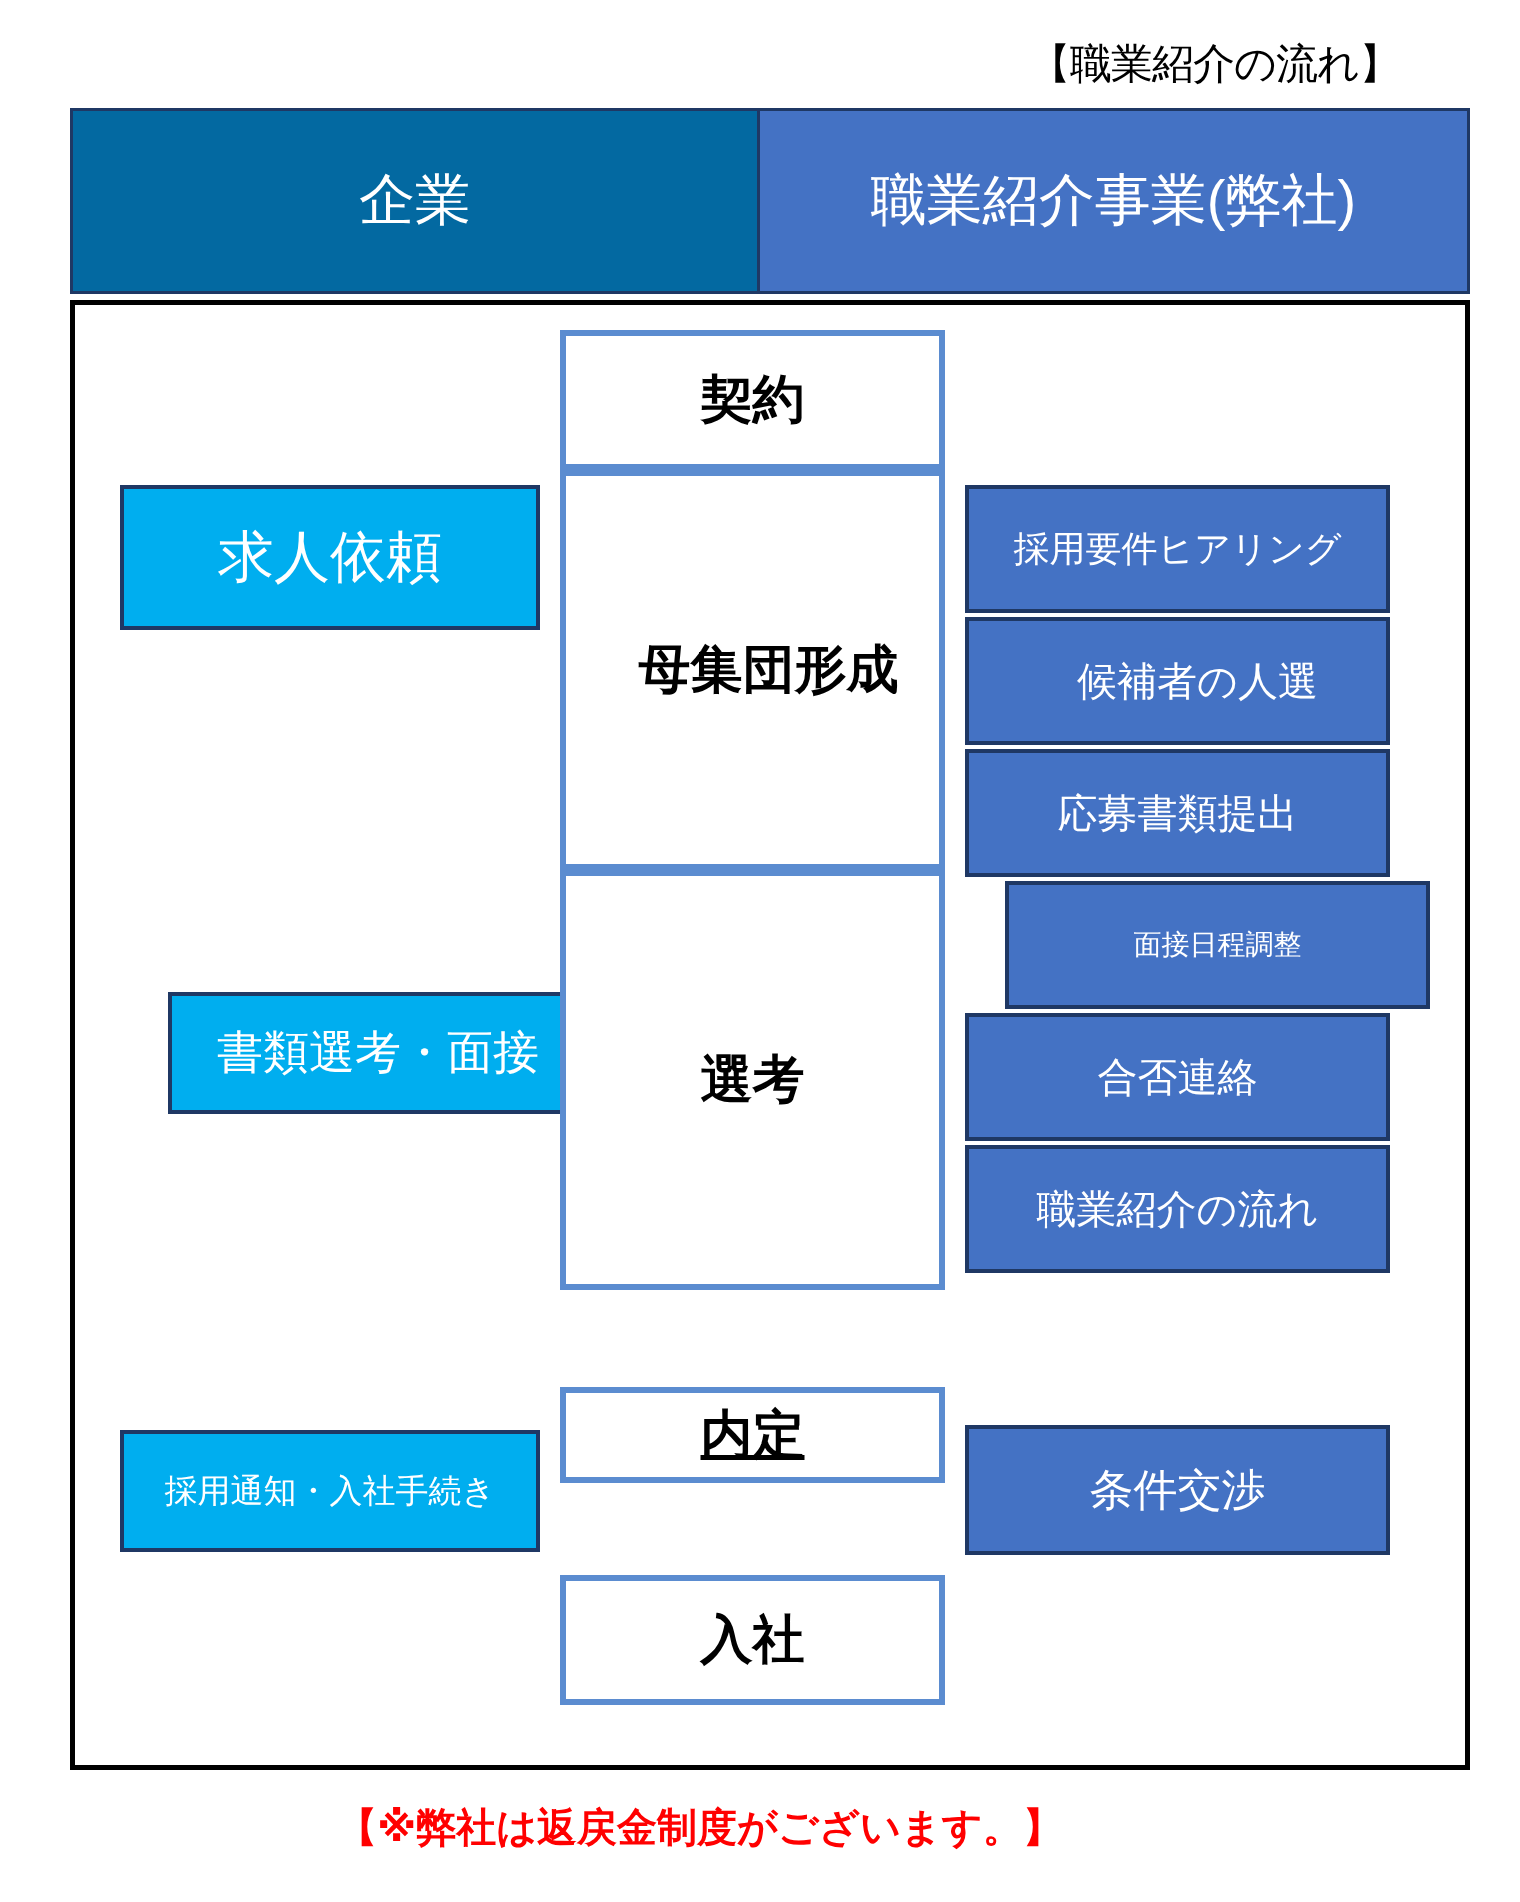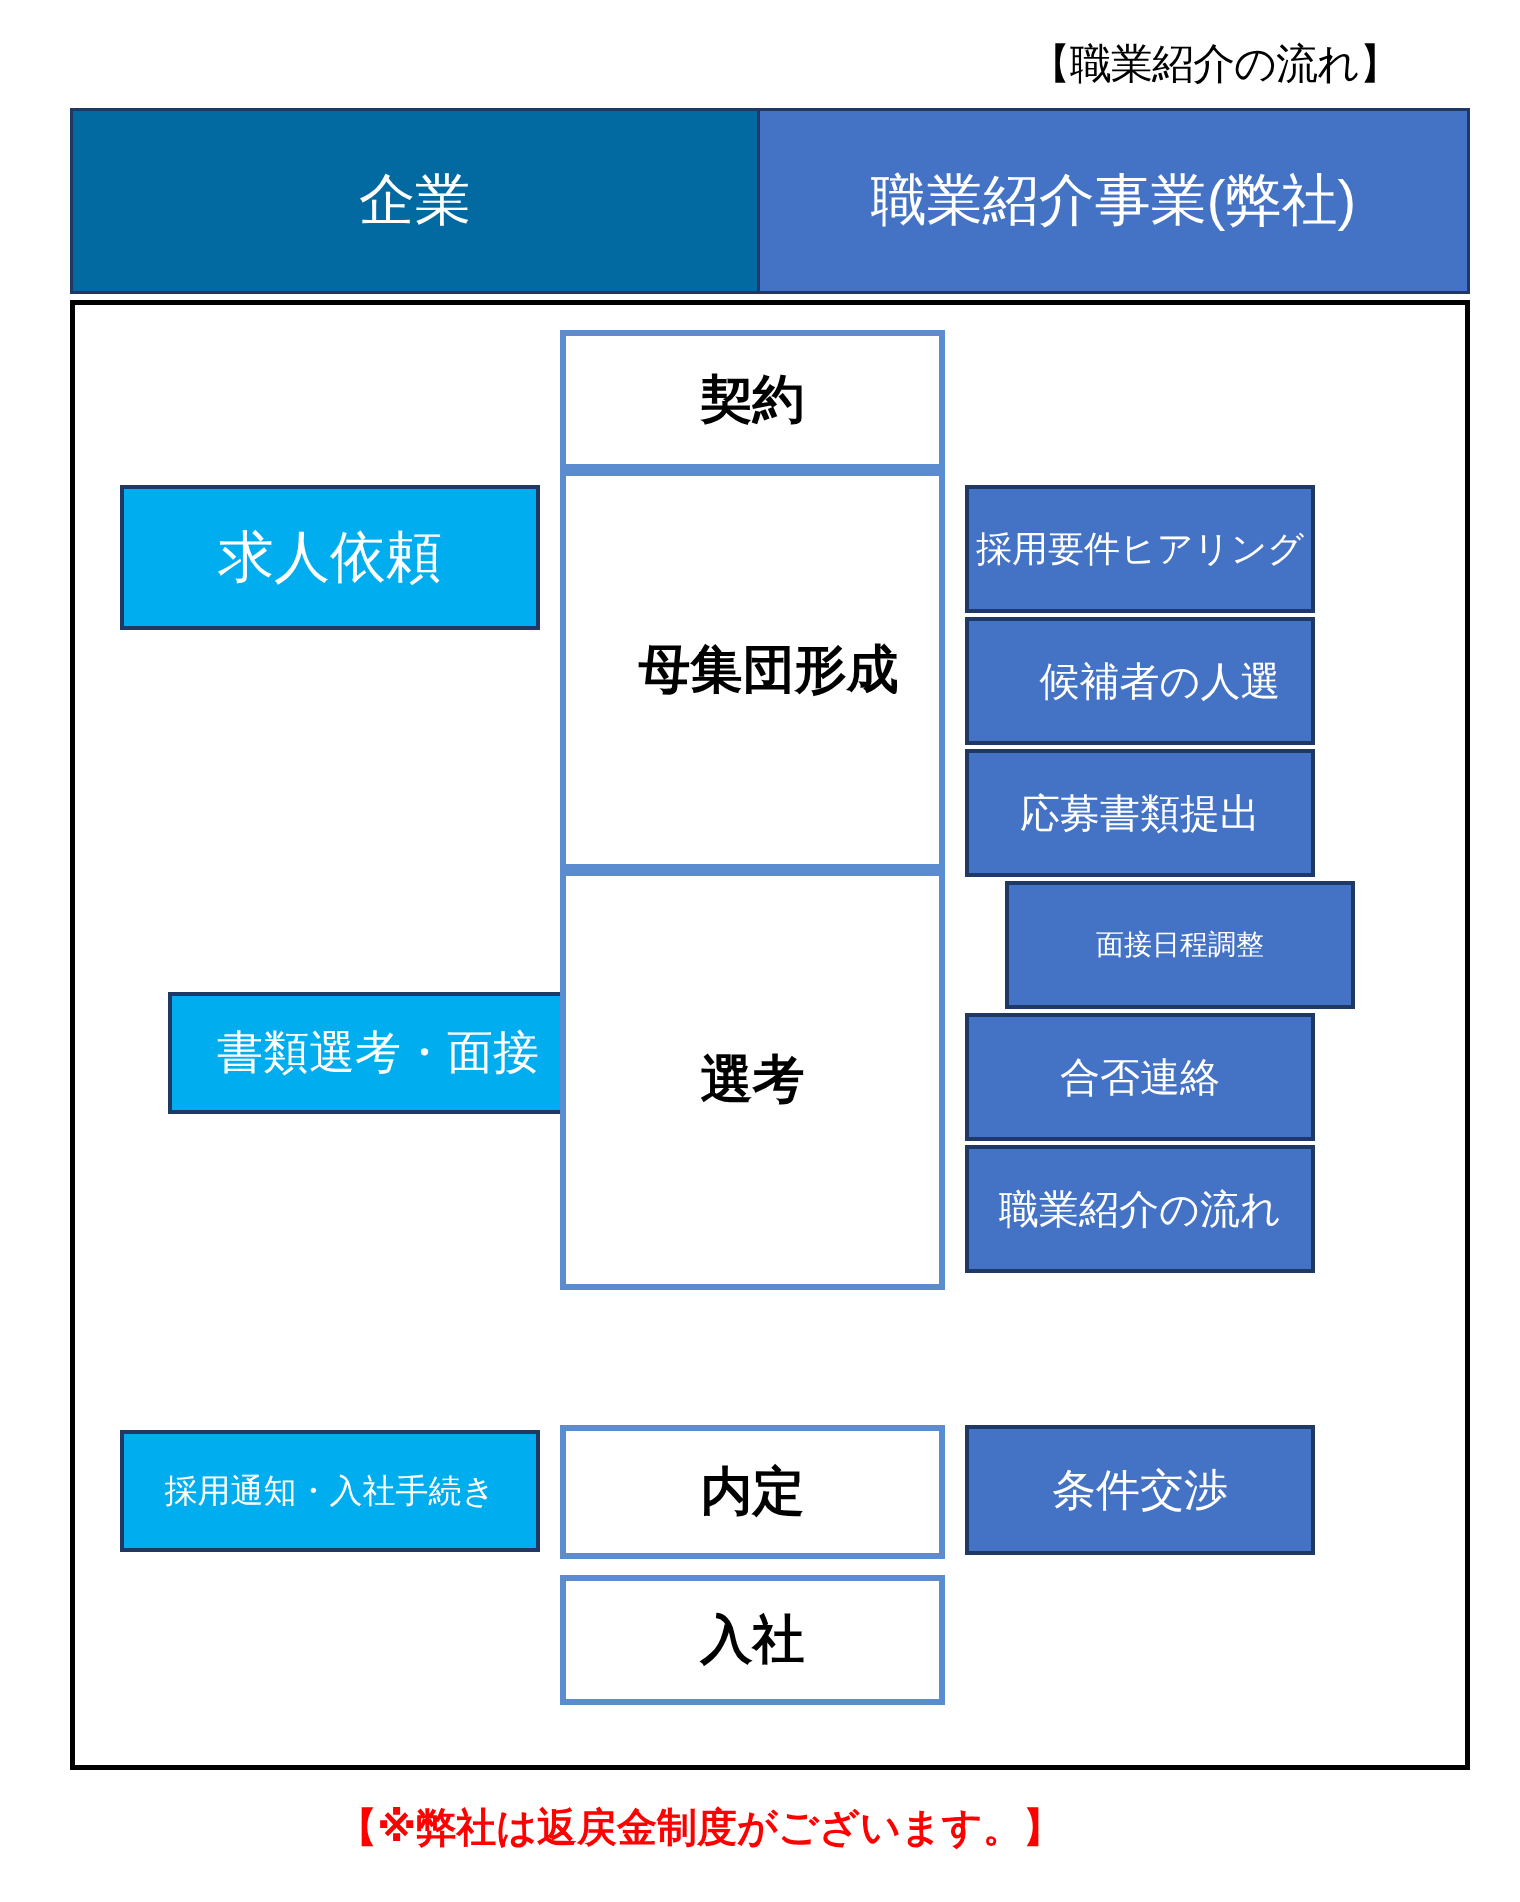--- a/index.html
+++ b/index.html
@@ -135,33 +135,34 @@
   .box-stage.s2 {
     top: 170px; height: 400px; font-size: 52px;
     align-items: center;
     padding-left: 32px;
   }
   .box-stage.s3 {
     top: 570px; height: 420px; font-size: 52px;
     align-items: center;
   }
   .box-stage.s4 {
-    top: 1125px; height: 134px; font-size: 52px;
-    align-items: center;
+    top: 1087px; height: 96px; font-size: 52px;
+    align-items: center;
+    text-decoration: underline;
   }
   .box-stage.s5 {
     top: 1275px; height: 130px; font-size: 52px;
     align-items: center;
   }
 
   
   .box-task {
     position: absolute;
     left: 0;
-    width: 350px;
+    width: 425px;
     background: #4472C4;
     border: 4px solid #1F3864;
     box-sizing: border-box;
     color: #ffffff;
     display: flex;
     align-items: center;
     justify-content: center;
     white-space: nowrap;
   }
   .box-task.t1 { top: 185px;  height: 128px; font-size: 36px; }

